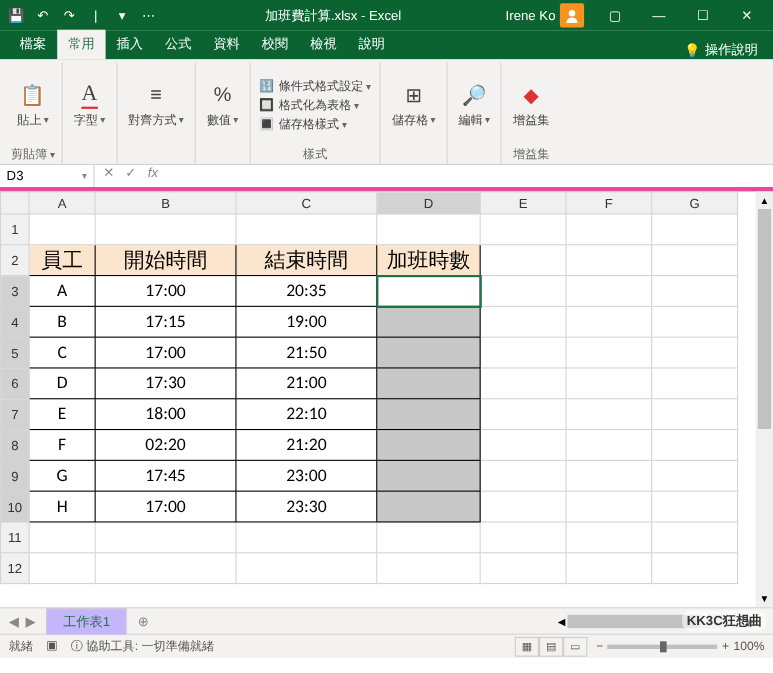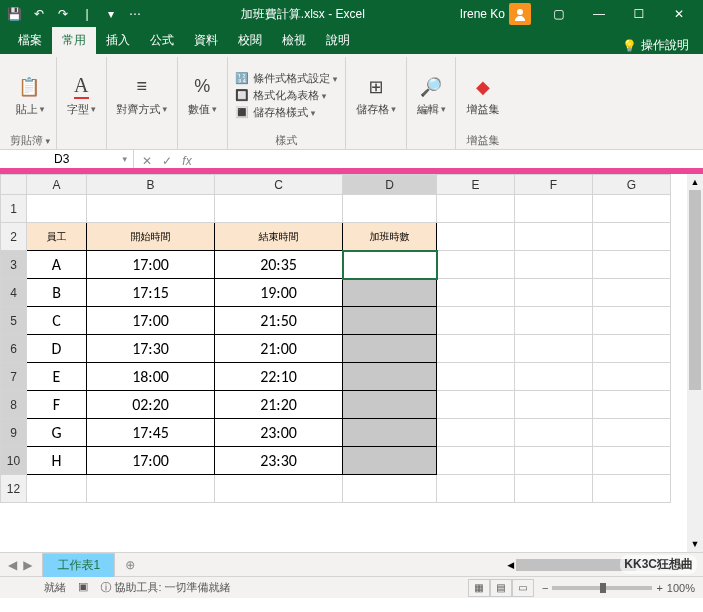--- a/index.html
+++ b/index.html
@@ -22,56 +22,56 @@
 .ribbon { background: #f3f2f1; height: 96px; border-bottom: 1px solid #d4d4d4; display: flex; padding: 3px 4px 0; font-size: 11px; color: #444; }
 .rgroup { border-right: 1px solid #d4d4d4; padding: 0 6px; display: flex; flex-direction: column; align-items: center; }
 .rgroup .items { flex: 1; display: flex; align-items: center; gap: 4px; }
 .rgroup .glabel { height: 16px; font-size: 11px; color: #666; text-align: center; }
 .rbtn { display: flex; flex-direction: column; align-items: center; cursor: pointer; padding: 2px 4px; }
 .rbtn .ico { width: 26px; height: 26px; display: flex; align-items: center; justify-content: center; font-size: 18px; margin-bottom: 2px; }
 .rbtn .lbl { font-size: 11px; display: flex; align-items: center; gap: 2px; }
 .stylelist { display: flex; flex-direction: column; gap: 2px; font-size: 11px; }
 .stylelist div { display: flex; align-items: center; gap: 4px; cursor: pointer; padding: 0 2px; }
 
-.namebox-row { height: 24px; border-bottom: 6px solid #ec4899; display: flex; align-items: flex-end; background: #fff; padding-left: 48px; }
+.namebox-row { height: 24px; border-bottom: 4px solid #ec4899; display: flex; align-items: flex-start; background: #fff; }
 .namebox { width: 86px; border-right: 1px solid #d4d4d4; padding: 0 6px; height: 100%; display: flex; align-items: center; justify-content: space-between; font-size: 12px; }
 .fxbtns { display: flex; gap: 2px; padding: 0 4px; color: #888; }
 .fxbtns span { width: 18px; text-align: center; cursor: pointer; }
 .fxbar { flex: 1; padding: 0 6px; font-style: italic; color: #444; }
 
 .gridwrap { position: relative; height: 378px; overflow: hidden; }
 .grid { border-collapse: collapse; table-layout: fixed; }
 .grid th, .grid td { border: 1px solid #d4d4d4; text-align: center; font-weight: normal; background: #fff; }
 .grid .corner { width: 26px; height: 20px; background: #f0f0f0; }
 .grid .colhdr { height: 20px; background: #f0f0f0; font-size: 12px; color: #333; }
 .grid .colhdr.sel { background: #d2d2d2; }
 .grid .rowhdr { width: 26px; background: #f0f0f0; font-size: 12px; color: #333; }
 .grid .rowhdr.sel { background: #d2d2d2; }
 .grid td { height: 28px; font-size: 16px; font-family: "Calibri", sans-serif; }
 .grid td.data { border: 1px solid #000; }
-.grid td.hdrcell { background: #fce5cd; border: 1px solid #000; font-size: 10px; }
+.grid td.hdrcell { background: #fce5cd; border: 1px solid #000; font-size: 19px; }
 .grid td.selcell { background: #c8c8c8; }
 .grid td.activecell { background: #fff; outline: 2px solid #217346; outline-offset: -1px; }
 .colA { width: 60px; } .colB { width: 128px; } .colC { width: 128px; } .colD { width: 94px; }
 .colE, .colF, .colG { width: 78px; }
 .vscroll { position: absolute; right: 0; top: 0; width: 16px; bottom: 0; background: #f0f0f0; display: flex; flex-direction: column; }
 .vscroll .arr { height: 16px; display: flex; align-items: center; justify-content: center; font-size: 9px; cursor: pointer; }
 .vscroll .thumb { margin: 0 2px; background: #c1c1c1; height: 200px; }
 
 .sheettabs { height: 24px; border-top: 1px solid #d4d4d4; display: flex; align-items: center; background: #f3f2f1; padding-left: 6px; font-size: 12px; }
 .sheettabs .nav { display: flex; gap: 2px; color: #888; }
 .sheettabs .nav span { cursor: pointer; padding: 0 2px; }
-.sheettabs .sheet { border: 1px solid #ccc; border-bottom: none; background: #7dd3fc; padding: 3px 14px; margin-left: 8px; color: #217346; cursor: pointer; }
+.sheettabs .sheet { border: 1px solid #ccc; border-bottom: none; background: #c4b5fd; padding: 3px 14px; margin-left: 8px; color: #217346; cursor: pointer; }
 .sheettabs .add { width: 22px; text-align: center; color: #888; cursor: pointer; margin-left: 4px; }
 .sheettabs .hscroll { margin-left: auto; display: flex; align-items: center; gap: 2px; margin-right: 18px; }
 .sheettabs .hscroll .track { width: 160px; height: 12px; background: #e0e0e0; position: relative; }
 .sheettabs .hscroll .thumb { position: absolute; left: 0; width: 120px; height: 100%; background: #c1c1c1; }
 
 .statusbar { height: 22px; background: #f3f2f1; border-top: 1px solid #d4d4d4; display: flex; align-items: center; padding: 0 8px; font-size: 11px; color: #555; }
-.statusbar .left { flex: 1; display: flex; gap: 12px; margin-left: 36px; }
+.statusbar .left { flex: 1; display: flex; gap: 12px; }
 .statusbar .views { display: flex; gap: 0; }
 .statusbar .views span { width: 22px; height: 18px; display: flex; align-items: center; justify-content: center; cursor: pointer; border: 1px solid #ccc; font-size: 10px; }
 .statusbar .zoom { display: flex; align-items: center; gap: 4px; margin-left: 8px; }
 .statusbar .zoom .slider { width: 100px; height: 4px; background: #c0c0c0; position: relative; }
 .statusbar .zoom .slider .h { position: absolute; left: 48px; top: -3px; width: 6px; height: 10px; background: #666; }
 
 .dd::after { content: " ▾"; font-size: 9px; color: #666; }
 
 .watermark { position: absolute; right: 6px; bottom: 38px; font-size: 12px; font-weight: bold; color: #333; background: rgba(255,255,255,0.6); padding: 1px 4px; border-radius: 8px; }
 </style>
@@ -327,20 +327,30 @@
           <th class="rowhdr sel">10</th>
           <td class="data">H</td>
           <td class="data">17:00</td>
           <td class="data">23:30</td>
           <td class="data selcell"></td>
           <td></td>
           <td></td>
           <td></td>
         </tr>
   <tr>
+          <th class="rowhdr">11</th>
+          <td></td>
+          <td></td>
+          <td></td>
+          <td></td>
+          <td></td>
+          <td></td>
+          <td></td>
+        </tr>
+  <tr>
           <th class="rowhdr">12</th>
           <td></td>
           <td></td>
           <td></td>
           <td></td>
           <td></td>
           <td></td>
           <td></td>
         </tr>
 </tbody>

